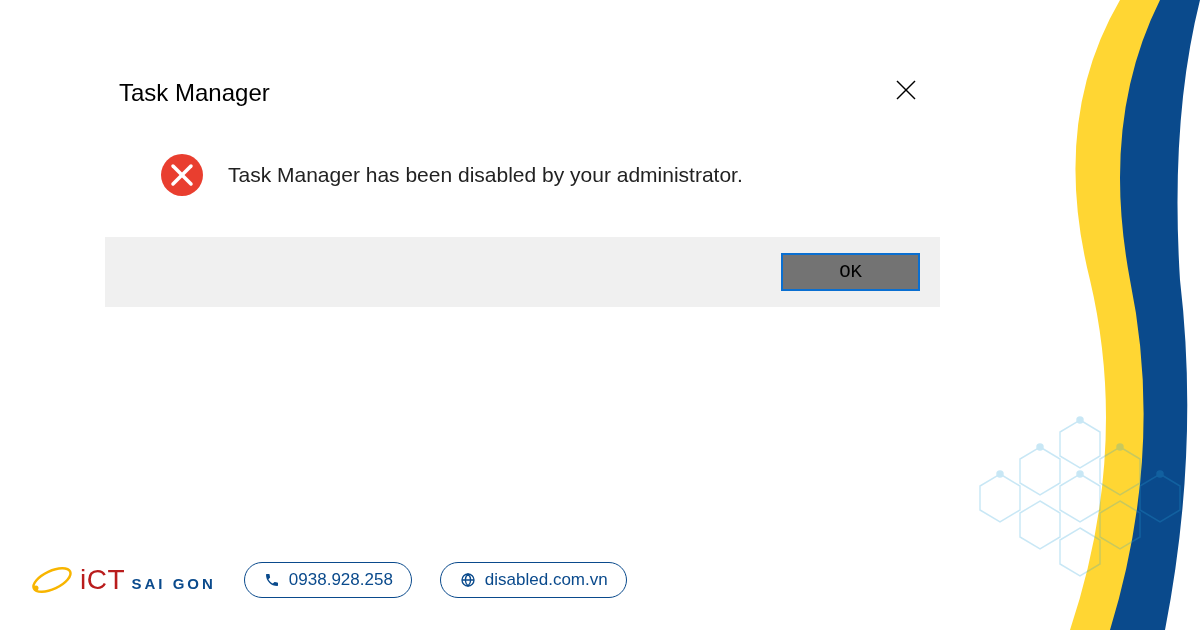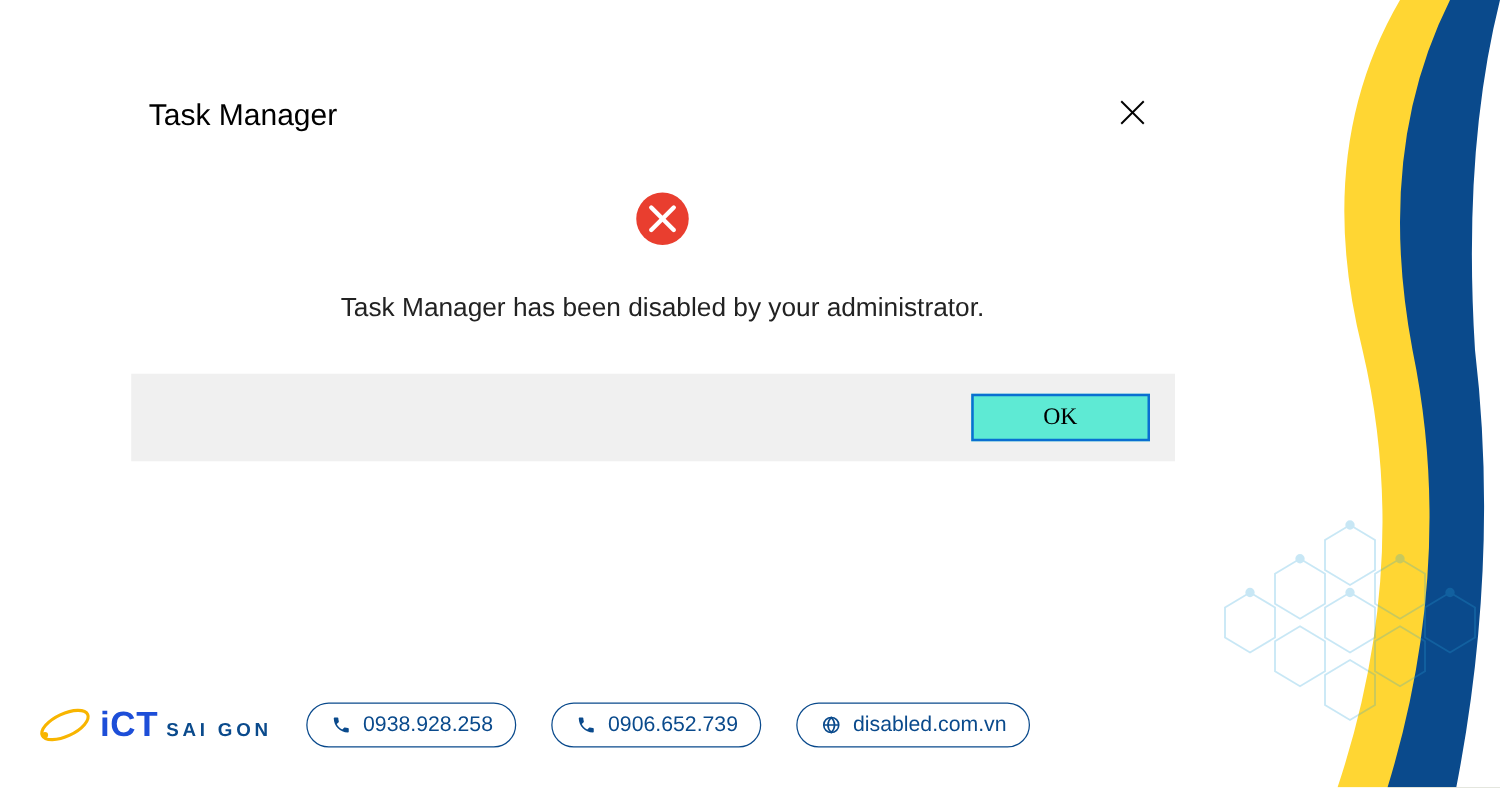--- a/index.html
+++ b/index.html
@@ -64,22 +64,21 @@
       color: #000000;
       cursor: pointer;
       padding: 0 8px;
       line-height: 1;
     }
     
     .content {
       display: flex;
       align-items: center;
       padding: 30px 40px 40px 55px;
-      gap: 38px;
-      flex-direction: column;
+      gap: 24px;
     }
     
     .error-icon {
       width: 44px;
       height: 44px;
       flex-shrink: 0;
     }
     
     .message {
       font-size: 21px;
@@ -87,27 +86,27 @@
     }
     
     .footer {
       background: #f0f0f0;
       padding: 16px 20px;
       display: flex;
       justify-content: flex-end;
     }
     
     .ok-btn {
-      background: #5eead4;
+      background: #737373;
       border: 2px solid #0a6fd1;
       padding: 6px 56px;
       font-size: 19px;
       color: #000000;
       cursor: pointer;
-      font-family: Liberation Serif, serif;
+      font-family: Liberation Mono, monospace;
     }
     
     
     .brand-bar {
       position: absolute;
       left: 30px;
       bottom: 28px;
       display: flex;
       align-items: center;
       gap: 28px;
@@ -119,22 +118,22 @@
       gap: 6px;
     }
     
     .logo-swoosh {
       width: 44px;
       height: 44px;
     }
     
     .logo-ict {
       font-size: 28px;
-      font-weight: 700;
-      color: #1d4ed8;
+      font-weight: 400;
+      color: #b91c1c;
       letter-spacing: 0.5px;
     }
     
     .logo-saigon {
       font-size: 15px;
       font-weight: 700;
       color: #0a4a8c;
       letter-spacing: 3px;
       margin-left: 2px;
     }
@@ -227,28 +226,20 @@
 
   <div class="contact-pill">
     <span class="pill-icon">
       <svg width="16" height="16" viewBox="0 0 24 24" fill="#0a4a8c">
         <path d="M6.6 10.8c1.4 2.8 3.8 5.1 6.6 6.6l2.2-2.2c.3-.3.7-.4 1-.2 1.1.4 2.3.6 3.6.6.6 0 1 .4 1 1V20c0 .6-.4 1-1 1C10.6 21 3 13.4 3 4c0-.6.4-1 1-1h3.5c.6 0 1 .4 1 1 0 1.2.2 2.4.6 3.6.1.3 0 .7-.2 1l-2.3 2.2z"></path>
       </svg>
     </span>
     <span>0938.928.258</span>
   </div>
 
-  <div class="contact-pill">
-    <span class="pill-icon">
-      <svg width="16" height="16" viewBox="0 0 24 24" fill="#0a4a8c">
-        <path d="M6.6 10.8c1.4 2.8 3.8 5.1 6.6 6.6l2.2-2.2c.3-.3.7-.4 1-.2 1.1.4 2.3.6 3.6.6.6 0 1 .4 1 1V20c0 .6-.4 1-1 1C10.6 21 3 13.4 3 4c0-.6.4-1 1-1h3.5c.6 0 1 .4 1 1 0 1.2.2 2.4.6 3.6.1.3 0 .7-.2 1l-2.3 2.2z"></path>
-      </svg>
-    </span>
-    <span>0906.652.739</span>
-  </div>
 
   <div class="contact-pill">
     <span class="pill-icon">
       <svg width="16" height="16" viewBox="0 0 24 24" fill="none" stroke="#0a4a8c" stroke-width="2">
         <circle cx="12" cy="12" r="9"></circle>
         <path d="M3 12h18M12 3c2.5 2.5 4 5.7 4 9s-1.5 6.5-4 9c-2.5-2.5-4-5.7-4-9s1.5-6.5 4-9z"></path>
       </svg>
     </span>
     <span>disabled.com.vn</span>
   </div>

